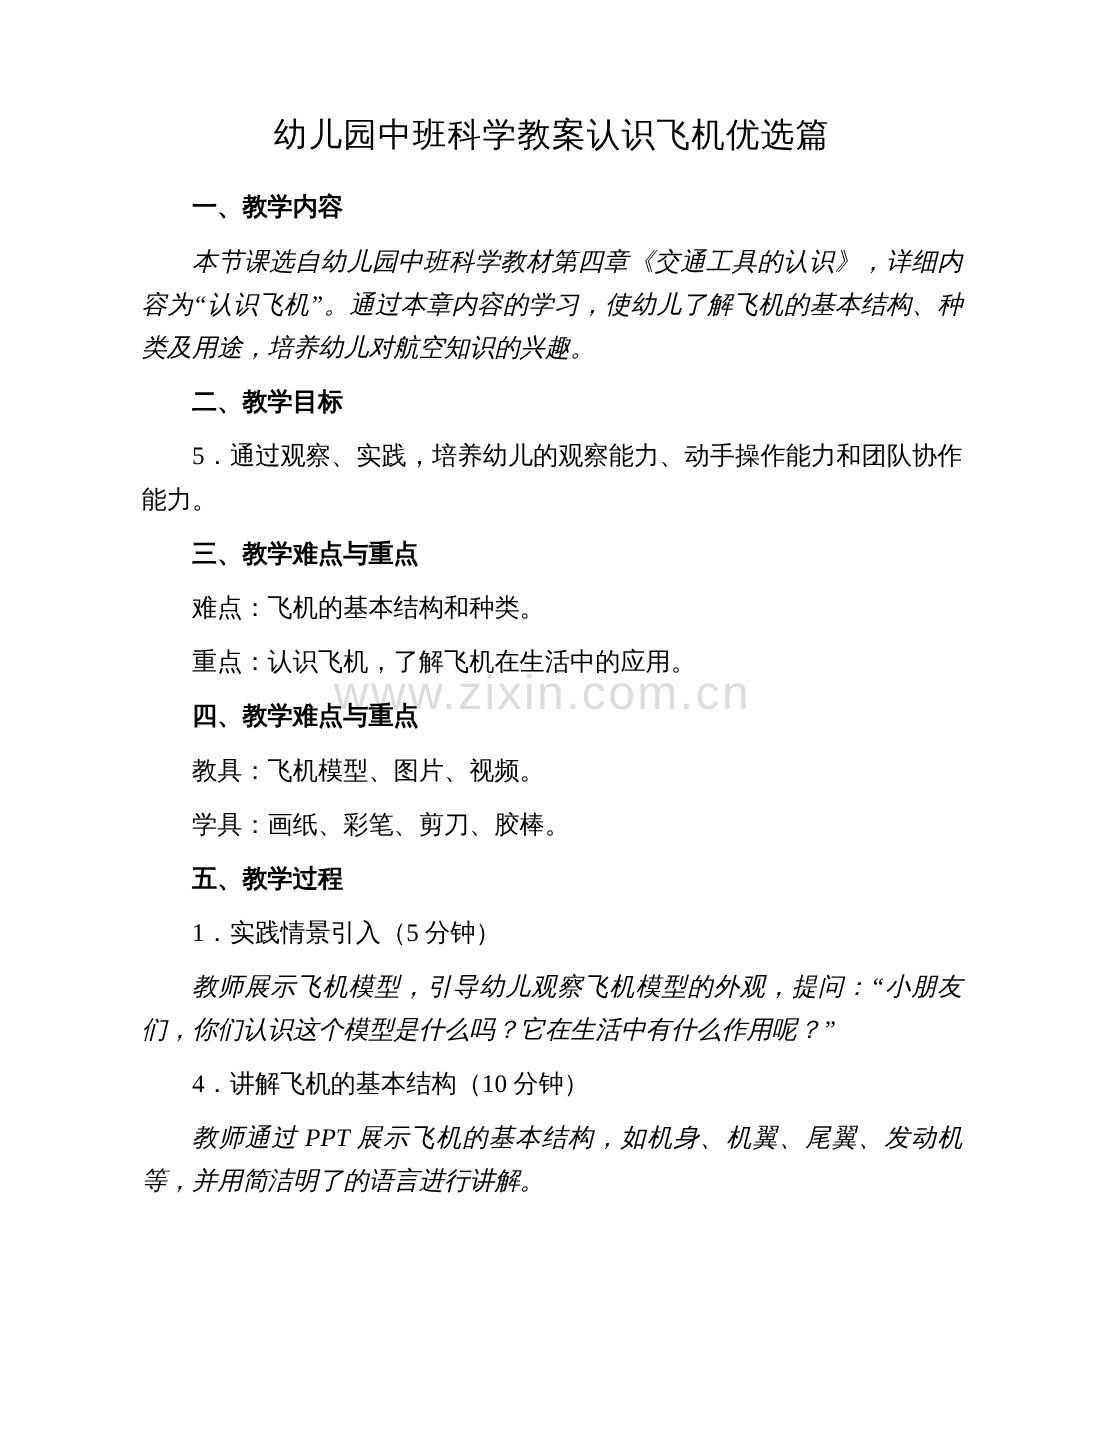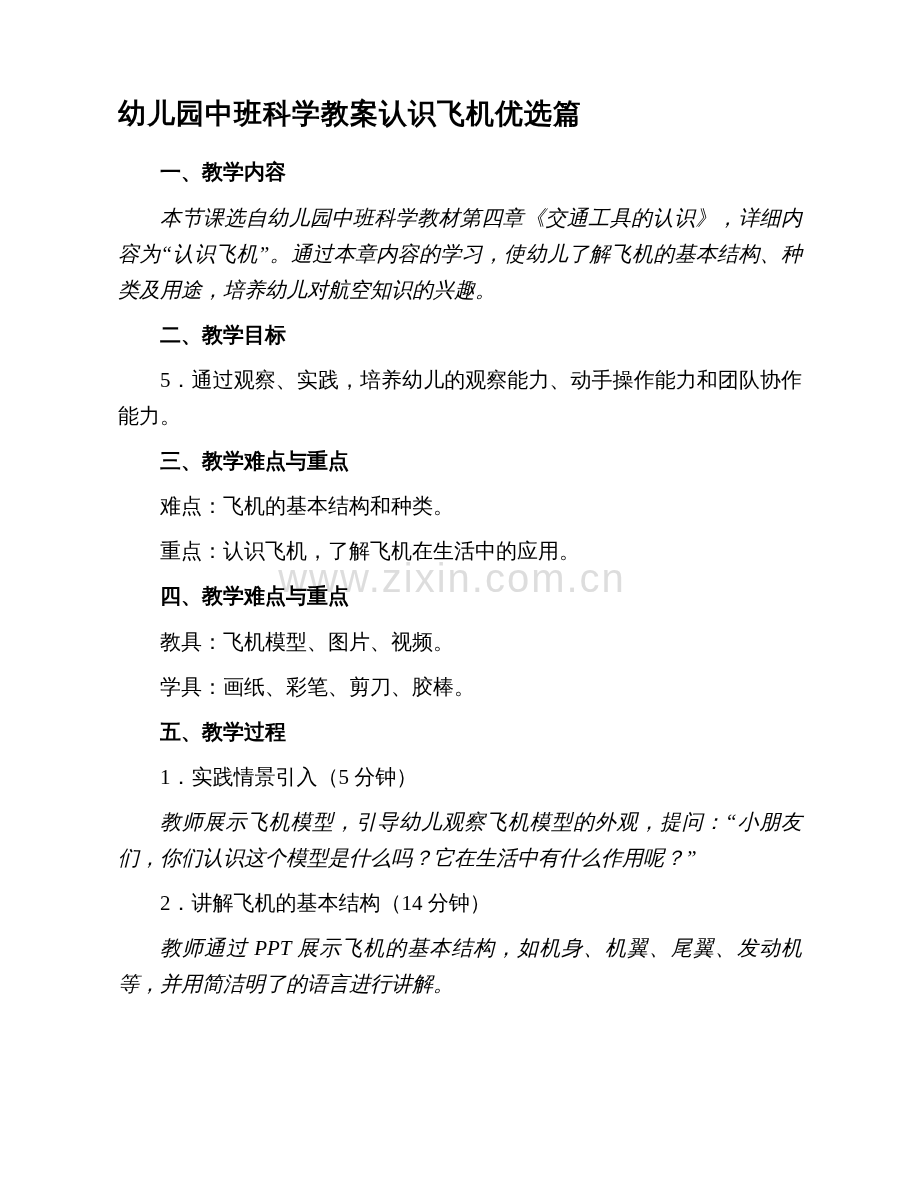--- a/index.html
+++ b/index.html
@@ -37,22 +37,22 @@
     user-select: none;
     z-index: 5;
     font-weight: 400;
   }
   .content {
     position: relative;
     z-index: 10;
   }
   h1.doc-title {
     font-size: 28px;
-    font-weight: bold;
-    text-align: left;
+    font-weight: normal;
+    text-align: center;
     margin: 0 0 22px 0;
     letter-spacing: 1px;
     line-height: 1.3;
   }
   p {
     margin: 0 0 9px 0;
     font-size: 21px;
     line-height: 1.72;
     text-align: justify;
     text-justify: inter-ideograph;
@@ -89,16 +89,16 @@
     <p class="list-item">难点：飞机的基本结构和种类。</p>
     <p class="list-item">重点：认识飞机，了解飞机在生活中的应用。</p>
 
     <p class="heading">四、教学难点与重点</p>
     <p class="list-item">教具：飞机模型、图片、视频。</p>
     <p class="list-item">学具：画纸、彩笔、剪刀、胶棒。</p>
 
     <p class="heading">五、教学过程</p>
     <p class="list-item">1．实践情景引入（5 分钟）</p>
     <p class="body-indent">教师展示飞机模型，引导幼儿观察飞机模型的外观，提问：“小朋友们，你们认识这个模型是什么吗？它在生活中有什么作用呢？”</p>
-    <p class="list-item">2．讲解飞机的基本结构（14 分钟）</p>
+    <p class="list-item">4．讲解飞机的基本结构（10 分钟）</p>
     <p class="body-indent">教师通过 PPT 展示飞机的基本结构，如机身、机翼、尾翼、发动机等，并用简洁明了的语言进行讲解。</p>
   </div>
 </div>
 
 </body></html>

